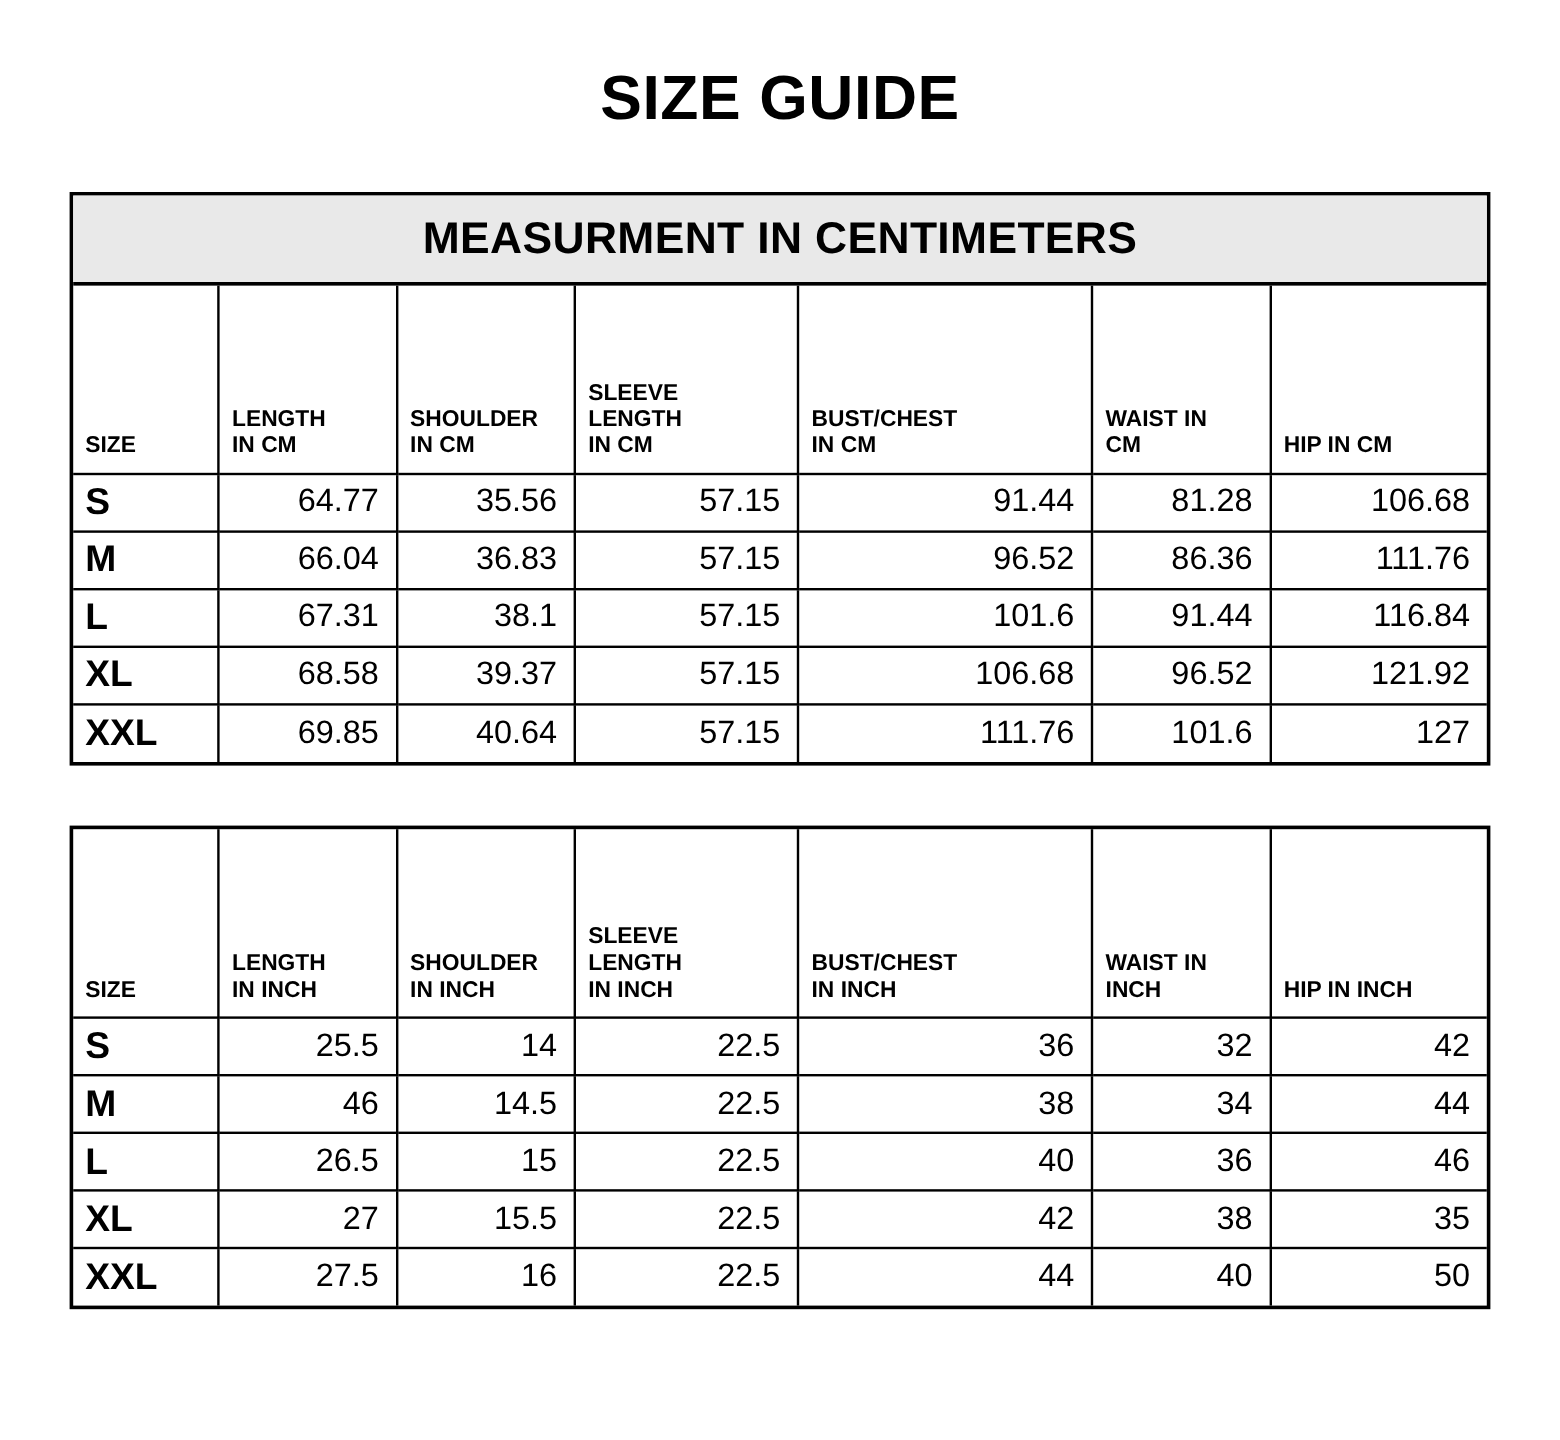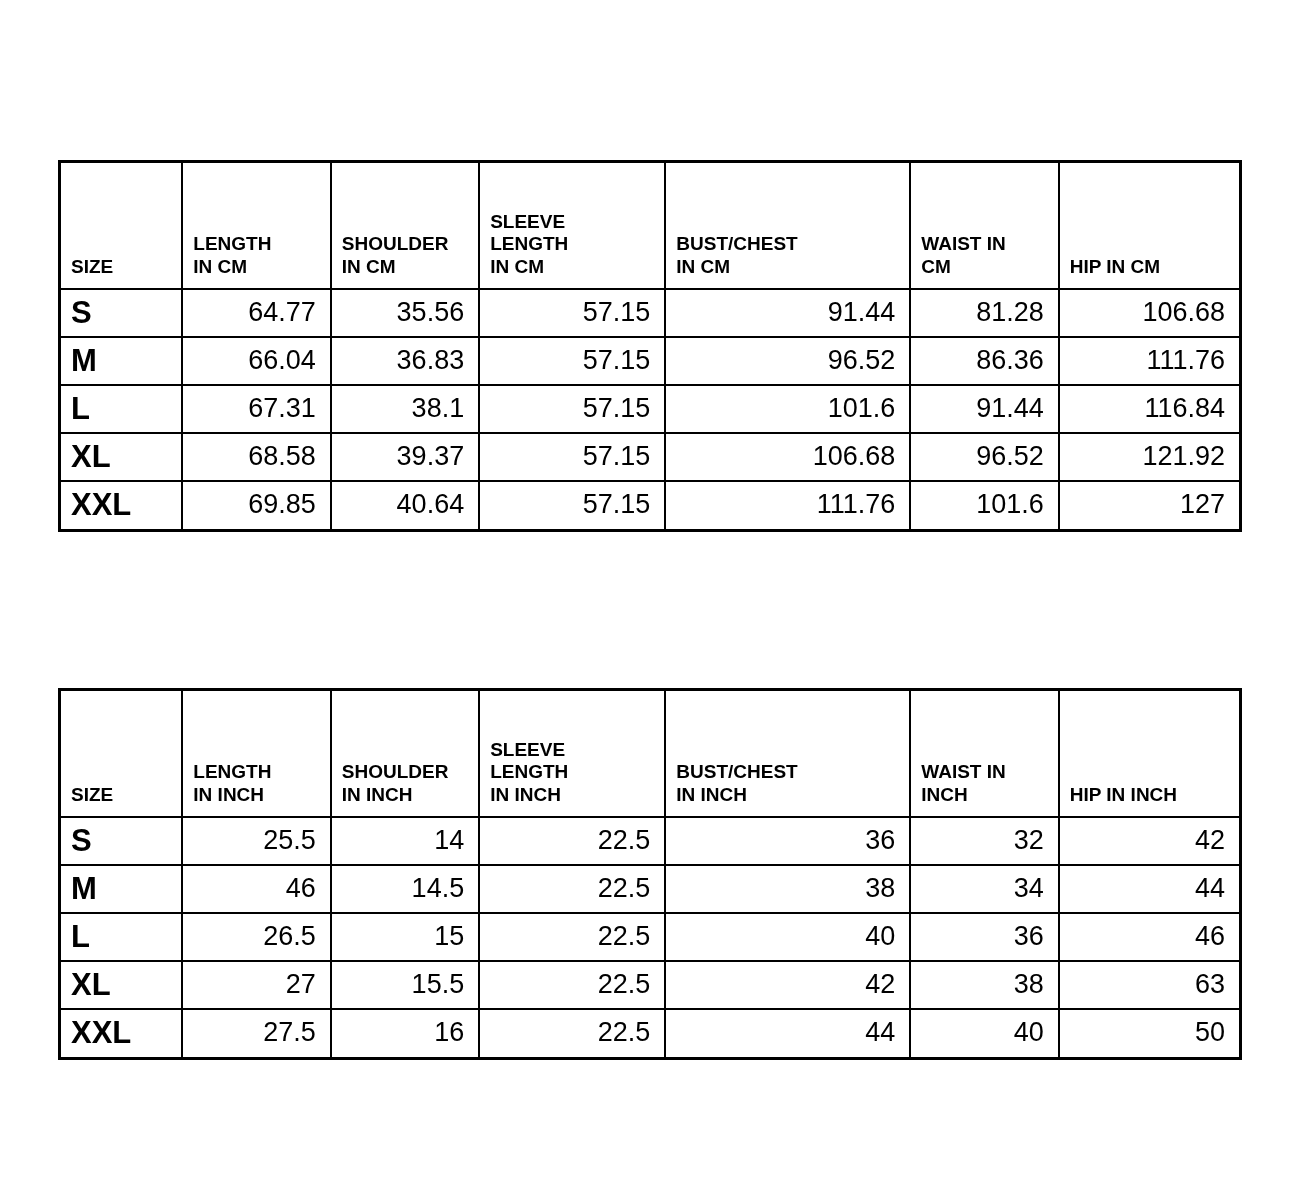--- a/index.html
+++ b/index.html
@@ -67,21 +67,21 @@
 
   table.size-table th {
     border: 2px solid #000;
     border-top: none;
     vertical-align: bottom;
     text-align: left;
     font-size: 19px;
     font-weight: bold;
     line-height: 1.18;
     padding: 8px 10px 10px 10px;
-    height: 126px;
+    height: 157px;
     box-sizing: border-box;
     white-space: pre-line;
   }
   table.size-table th.th-size {
     border-left: none;
     border-radius: 17px;
   }
   table.size-table th.th-last {
     border-right: none;
   }
@@ -106,22 +106,24 @@
   }
   table.size-table tr.last-row td {
     border-bottom: none;
   }
 </style>
 </head>
 <body>
 
 <div class="page">
 
+  <h1 class="page-title">SIZE GUIDE</h1>
 
   <div class="table-block" id="block-cm">
+    <div class="block-header">MEASURMENT IN CENTIMETERS</div>
     <table class="size-table">
       <colgroup>
         <col class="c-size">
           <col class="c-len">
           <col class="c-sho">
           <col class="c-sle">
           <col class="c-bus">
           <col class="c-wai">
           <col class="c-hip">
       </colgroup>
@@ -248,21 +250,21 @@
           <td>36</td>
           <td class="last-cell">46</td>
         </tr>
         <tr>
           <td class="size-cell">XL</td>
           <td>27</td>
           <td>15.5</td>
           <td>22.5</td>
           <td>42</td>
           <td>38</td>
-          <td class="last-cell">63</td>
+          <td class="last-cell">35</td>
         </tr>
         <tr class="last-row">
           <td class="size-cell">XXL</td>
           <td>27.5</td>
           <td>16</td>
           <td>22.5</td>
           <td>44</td>
           <td>40</td>
           <td class="last-cell">50</td>
         </tr>

